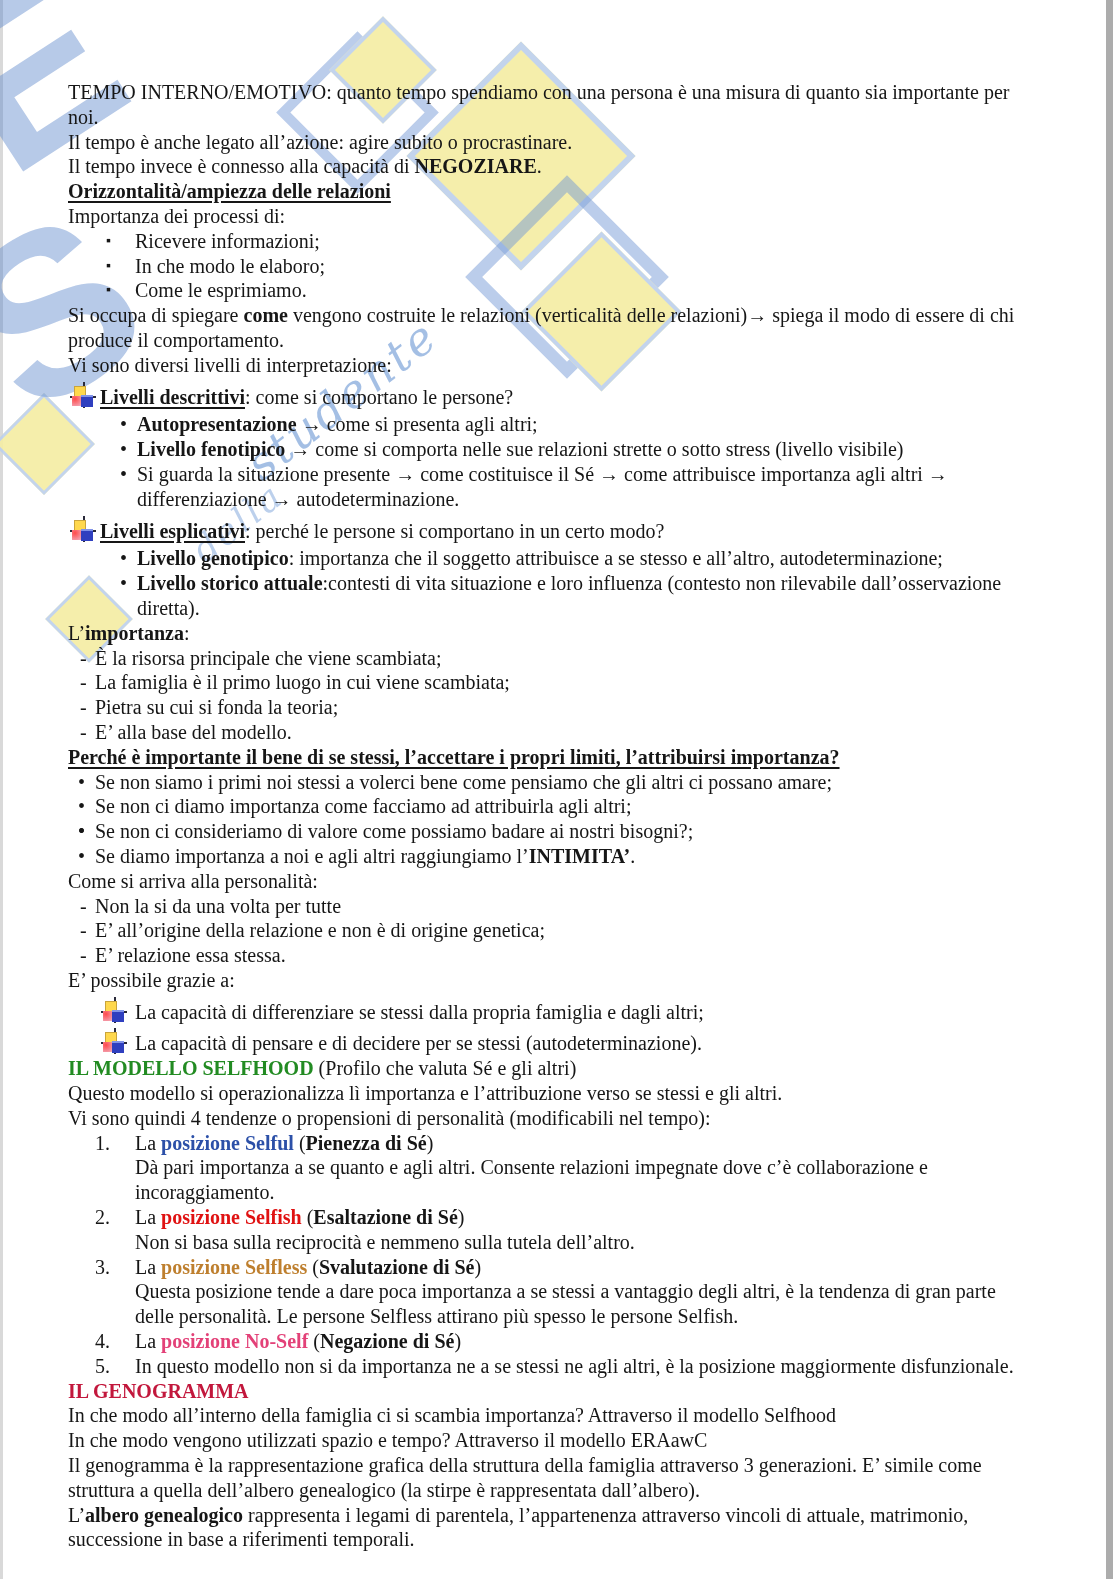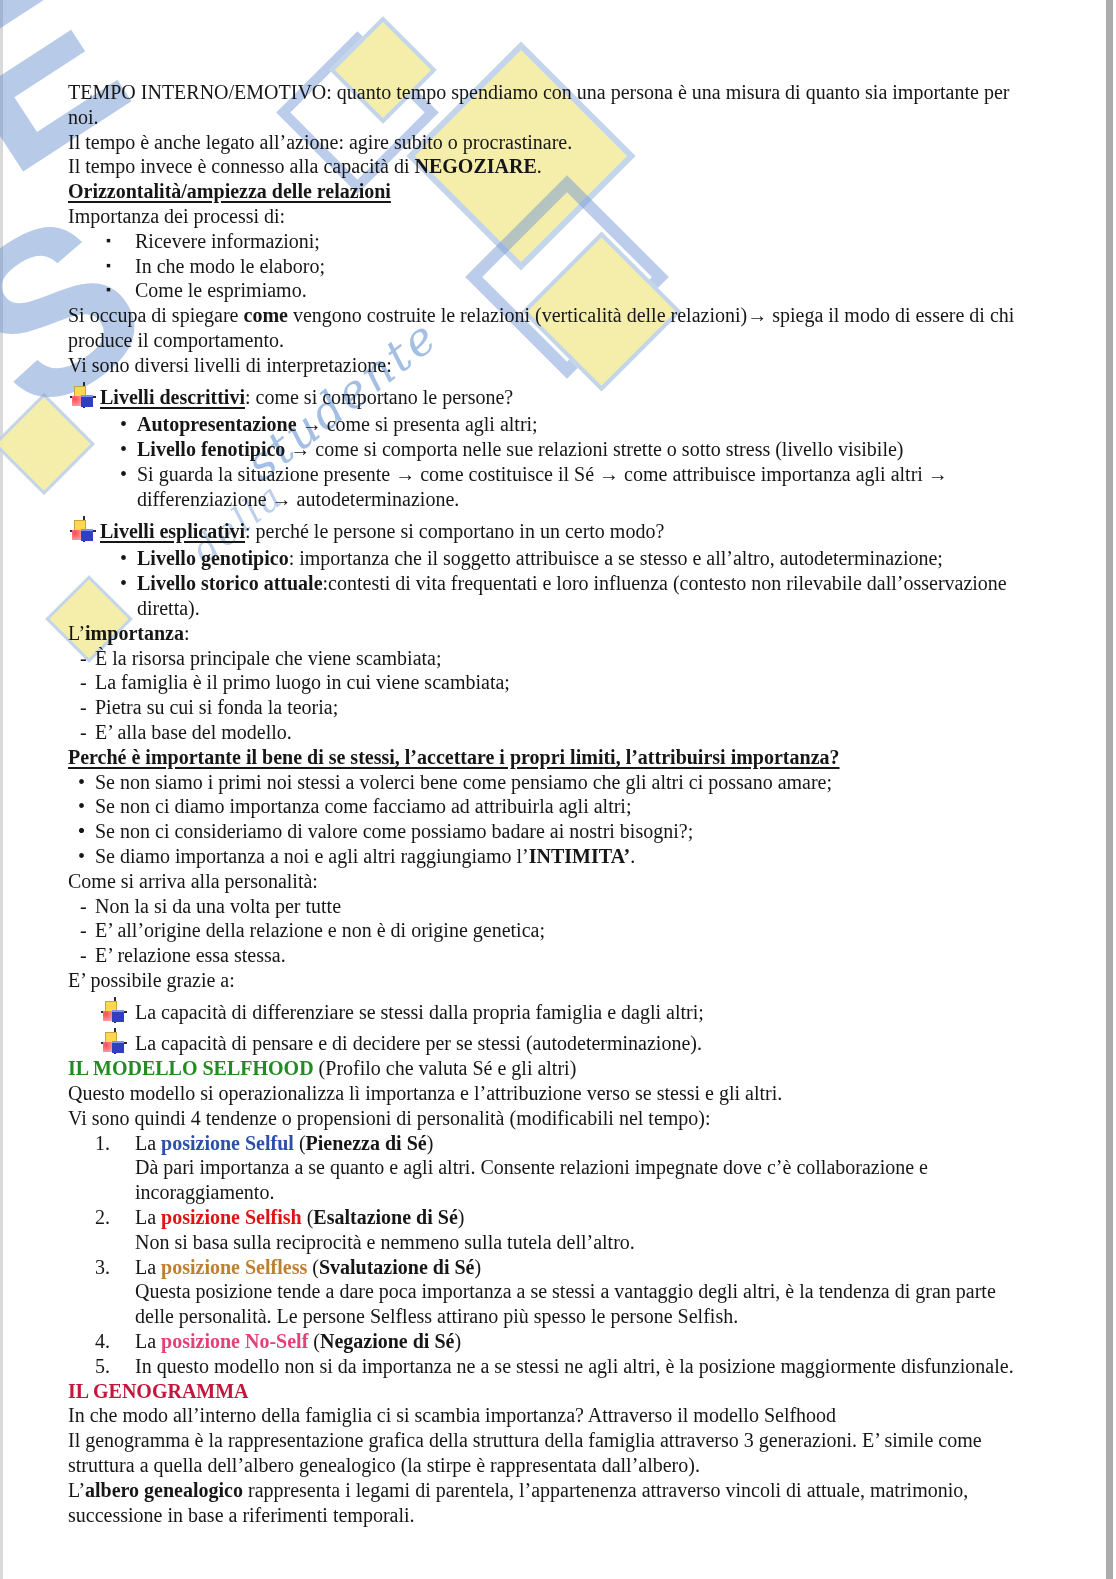--- a/index.html
+++ b/index.html
@@ -108,21 +108,21 @@
       <div class="line t-dotI"><span class="marker mk-dotI">•</span><span>Si guarda la situazione presente → come costituisce il Sé → come attribuisce importanza agli altri →</span></div>
       <div class="line t-cont137"><span>differenziazione → autodeterminazione.</span></div>
       <div class="line t-flag0"><span class="flag">
           <span class="f-linev"></span>
           <span class="f-lineh"></span>
           <span class="f-yellow"></span>
           <span class="f-red"></span>
           <span class="f-blue"></span>
         </span><span class="b u">Livelli esplicativi</span><span>: perché le persone si comportano in un certo modo?</span></div>
       <div class="line t-dotI"><span class="marker mk-dotI">•</span><span class="b">Livello genotipico</span><span>: importanza che il soggetto attribuisce a se stesso e all’altro, autodeterminazione;</span></div>
-      <div class="line t-dotI"><span class="marker mk-dotI">•</span><span class="b">Livello storico attuale</span><span>:contesti di vita frequentati e loro influenza (contesto non rilevabile dall’osservazione</span></div>
+      <div class="line t-dotI"><span class="marker mk-dotI">•</span><span class="b">Livello storico attuale</span><span>:contesti di vita situazione e loro influenza (contesto non rilevabile dall’osservazione</span></div>
       <div class="line t-cont137"><span>diretta).</span></div>
       <div class="line t-p"><span>L’</span><span class="b">importanza</span><span>:</span></div>
       <div class="line t-dash"><span class="marker mk-dash">-</span><span>È la risorsa principale che viene scambiata;</span></div>
       <div class="line t-dash"><span class="marker mk-dash">-</span><span>La famiglia è il primo luogo in cui viene scambiata;</span></div>
       <div class="line t-dash"><span class="marker mk-dash">-</span><span>Pietra su cui si fonda la teoria;</span></div>
       <div class="line t-dash"><span class="marker mk-dash">-</span><span>E’ alla base del modello.</span></div>
       <div class="line t-p"><span class="b u">Perché è importante il bene di se stessi, l’accettare i propri limiti, l’attribuirsi importanza?</span></div>
       <div class="line t-dotO"><span class="marker mk-dotO">•</span><span>Se non siamo i primi noi stessi a volerci bene come pensiamo che gli altri ci possano amare;</span></div>
       <div class="line t-dotO"><span class="marker mk-dotO">•</span><span>Se non ci diamo importanza come facciamo ad attribuirla agli altri;</span></div>
       <div class="line t-dotO"><span class="marker mk-dotO">•</span></div>
@@ -155,18 +155,19 @@
       <div class="line t-cont135"><span>incoraggiamento.</span></div>
       <div class="line t-num"><span class="marker mk-num">2.</span><span>La </span><span class="b" style="color: rgb(224, 18, 18);">posizione Selfish</span><span> (</span><span class="b">Esaltazione di Sé</span><span>)</span></div>
       <div class="line t-cont135"><span>Non si basa sulla reciprocità e nemmeno sulla tutela dell’altro.</span></div>
       <div class="line t-num"><span class="marker mk-num">3.</span><span>La </span><span class="b" style="color: rgb(190, 127, 46);">posizione Selfless</span><span> (</span><span class="b">Svalutazione di Sé</span><span>)</span></div>
       <div class="line t-cont135"><span>Questa posizione tende a dare poca importanza a se stessi a vantaggio degli altri, è la tendenza di gran parte</span></div>
       <div class="line t-cont135"><span>delle personalità. Le persone Selfless attirano più spesso le persone Selfish.</span></div>
       <div class="line t-num"><span class="marker mk-num">4.</span><span>La </span><span class="b" style="color: rgb(227, 65, 120); text-align: right;">posizione No-Self</span><span> (</span><span class="b">Negazione di Sé</span><span>)</span></div>
       <div class="line t-num"><span class="marker mk-num">5.</span><span>In questo modello non si da importanza ne a se stessi ne agli altri, è la posizione maggiormente disfunzionale.</span></div>
       <div class="line t-p"><span class="b" style="color: rgb(194, 23, 60);">IL GENOGRAMMA</span></div>
       <div class="line t-p"><span>In che modo all’interno della famiglia ci si scambia importanza? Attraverso il modello Selfhood</span></div>
+      <div class="line t-p"><span>In che modo vengono utilizzati spazio e tempo? Attraverso il modello ERAawC</span></div>
       <div class="line t-p"><span>Il genogramma è la rappresentazione grafica della struttura della famiglia attraverso 3 generazioni. E’ simile come</span></div>
       <div class="line t-p"><span>struttura a quella dell’albero genealogico (la stirpe è rappresentata dall’albero).</span></div>
       <div class="line t-p"><span>L’</span><span class="b">albero genealogico</span><span> rappresenta i legami di parentela, l’appartenenza attraverso vincoli di attuale, matrimonio,</span></div>
       <div class="line t-p"><span>successione in base a riferimenti temporali.</span></div>
     </div>
 </div>
 
 </body></html>

